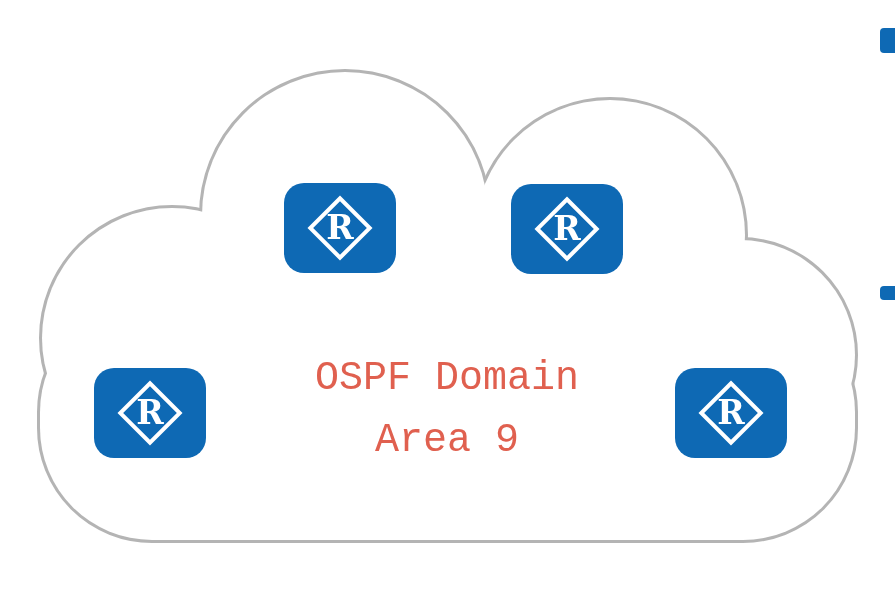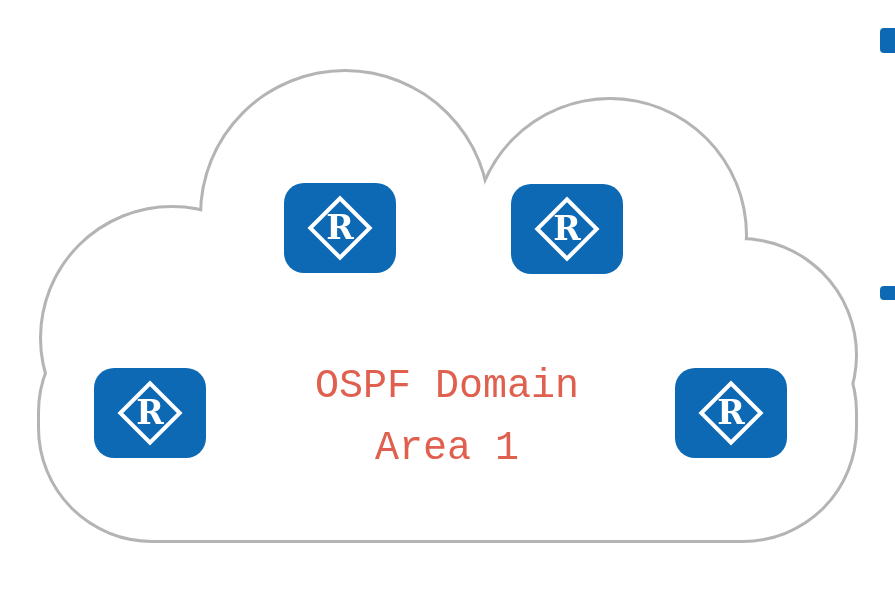--- a/index.html
+++ b/index.html
@@ -79,21 +79,21 @@
     background: var(--routerBlue);
     border-radius: 4px 0 0 4px;
   }
   .edge-frag-top { top: 28px; width: 15px; height: 25px; }
   .edge-frag-mid { top: 286px; width: 15px; height: 14px; }
 
   
   .cloud-label {
     position: absolute;
     left: 447px;
-    top: 356px;
+    top: 348px;
     transform: translateX(-50%);
     text-align: center;
     color: var(--labelRed);
     font-family: "Liberation Mono", monospace;
     font-size: 40px;
     line-height: 62px;
     white-space: nowrap;
   }
 </style>
 </head>
@@ -134,16 +134,16 @@
   <div class="router router-d">
     <span class="diamond"></span>
     <span class="r-letter">R</span>
   </div>
 
   <div class="edge-frag edge-frag-top"></div>
   <div class="edge-frag edge-frag-mid"></div>
 
   <div class="cloud-label">
     <div>OSPF Domain</div>
-    <div>Area 1</div>
+    <div>Area 9</div>
   </div>
 
 </div>
 
 </body></html>

